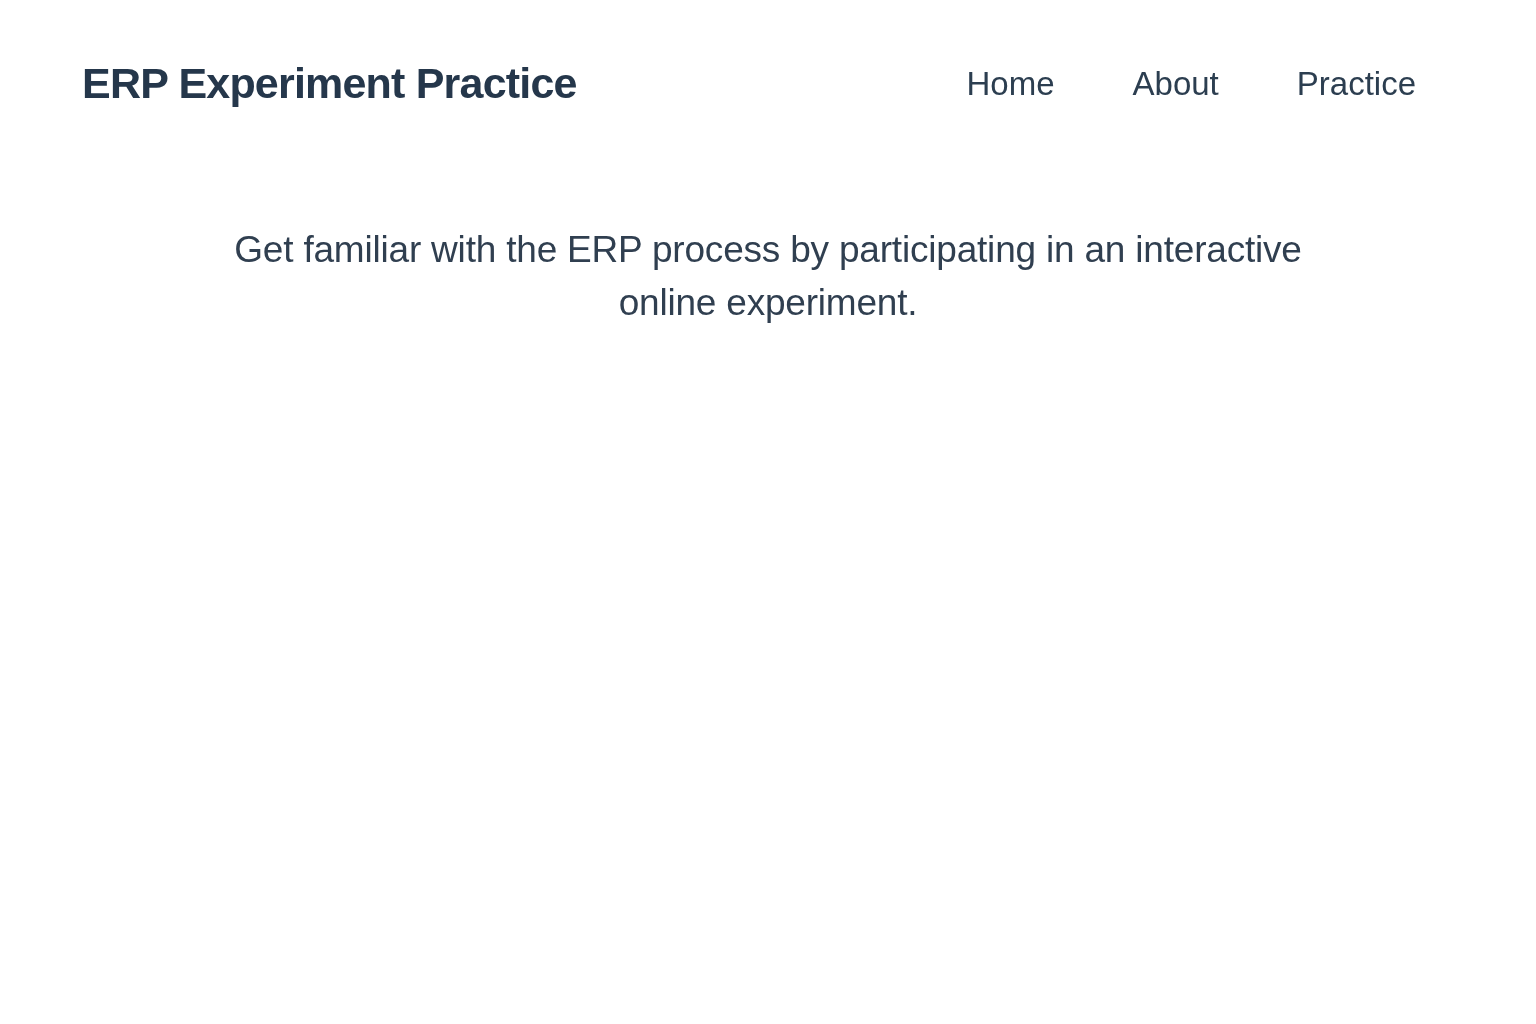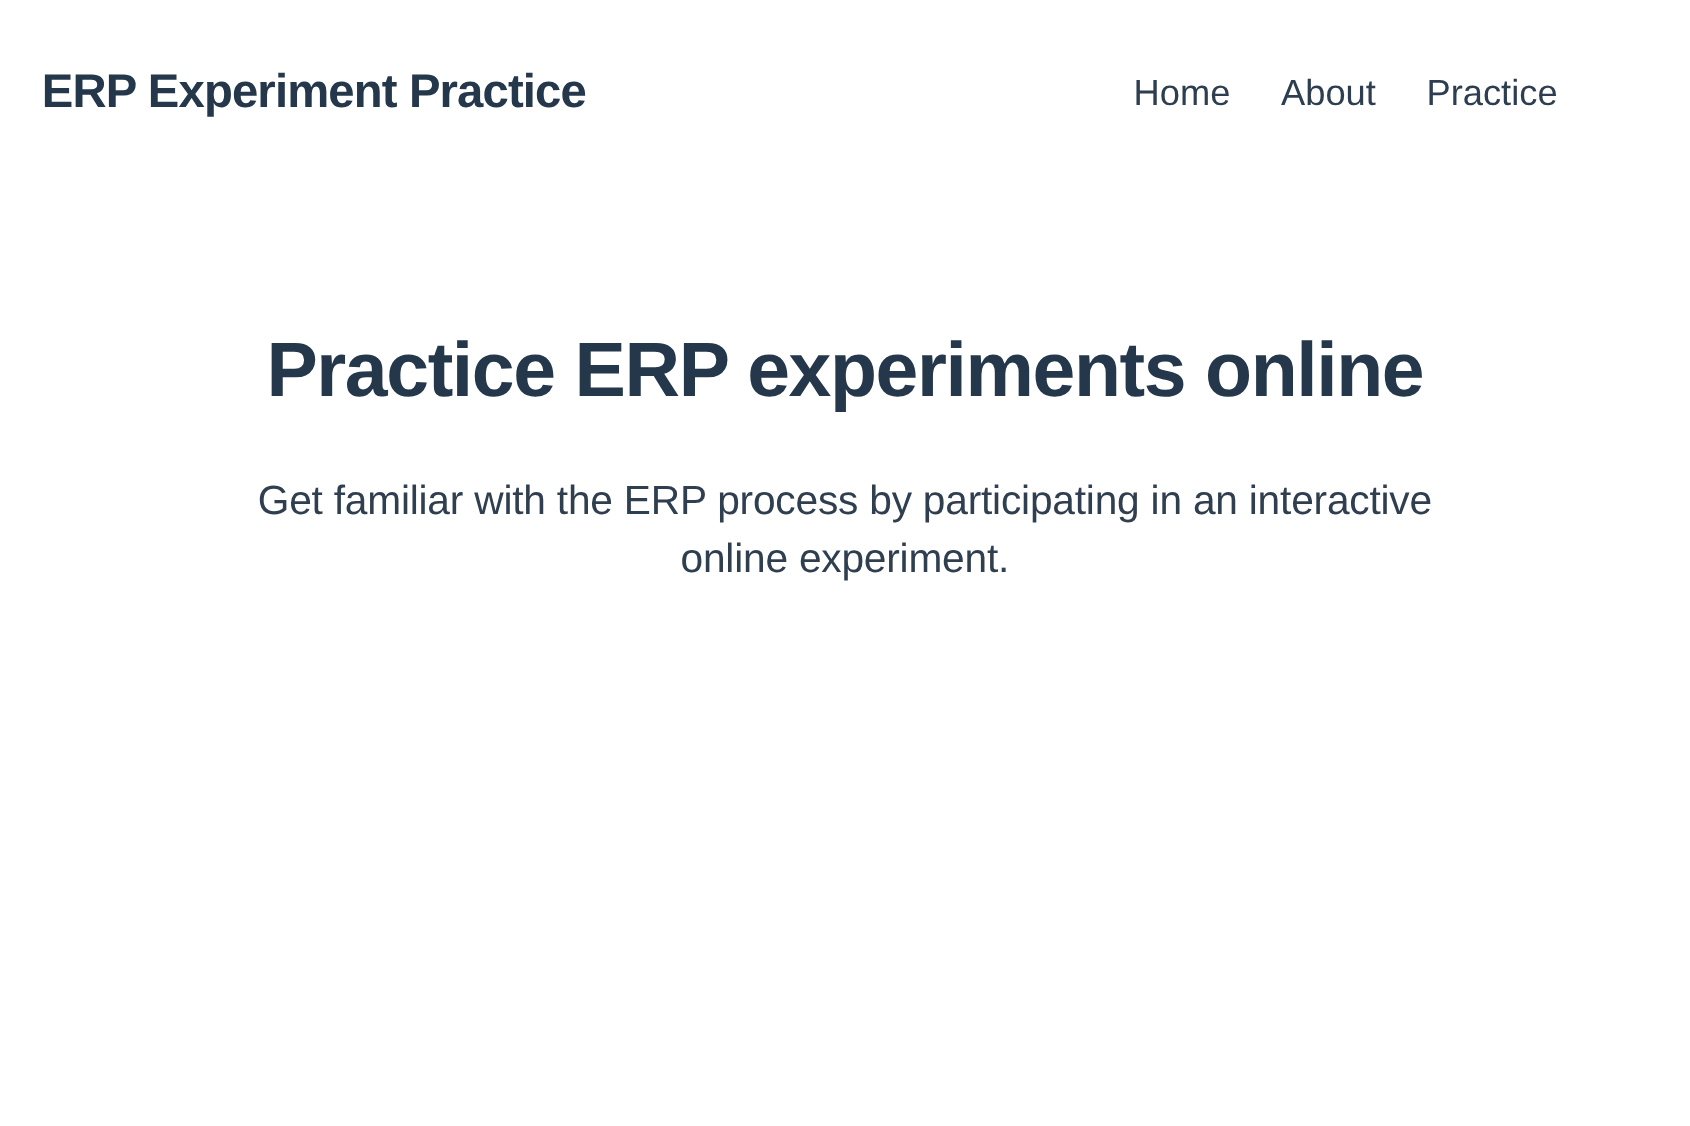--- a/index.html
+++ b/index.html
@@ -27,39 +27,39 @@
   
   .site-header {
     position: absolute;
     top: 0;
     left: 0;
     width: 1536px;
     height: 170px;
     display: flex;
     align-items: center;
     justify-content: space-between;
-    padding: 0 120px 0 38px;
+    padding: 0 120px 0 82px;
     box-sizing: border-box;
     background: #ffffff;
   }
 
   .brand {
     font-size: 43px;
     font-weight: bold;
     letter-spacing: -0.8px;
     color: #25374b;
     line-height: 1;
     white-space: nowrap;
     margin-top: -4px;
   }
 
   .main-nav {
     display: flex;
     align-items: center;
-    gap: 46px;
+    gap: 78px;
     margin-top: -4px;
   }
 
   .nav-link {
     font-size: 33px;
     font-weight: normal;
     color: #2c3e50;
     text-decoration: none;
     line-height: 1;
     white-space: nowrap;
@@ -131,19 +131,18 @@
     <div class="brand">ERP Experiment Practice</div>
 
     <nav class="main-nav">
       <a class="nav-link" href="#">Home</a>
       <a class="nav-link" href="#">About</a>
       <a class="nav-link" href="#">Practice</a>
     </nav>
   </header>
 
   <section class="hero">
-    <h1 class="hero-title">Practice ERP experiments online</h1>
 
     <p class="hero-subtitle">Get familiar with the ERP process by participating in an interactive online experiment.</p>
 
   </section>
 
 </div>
 
 </body></html>

